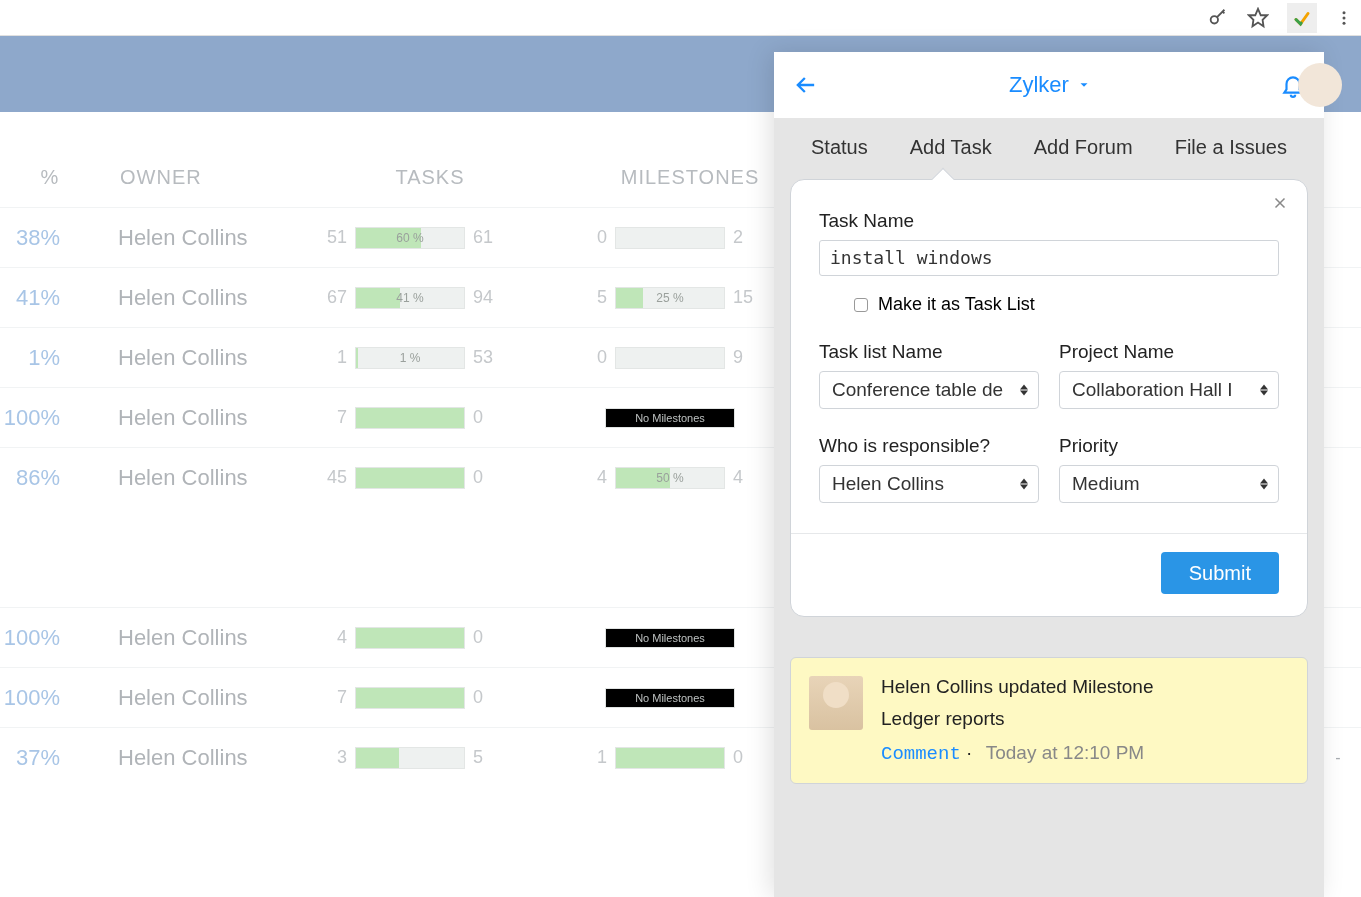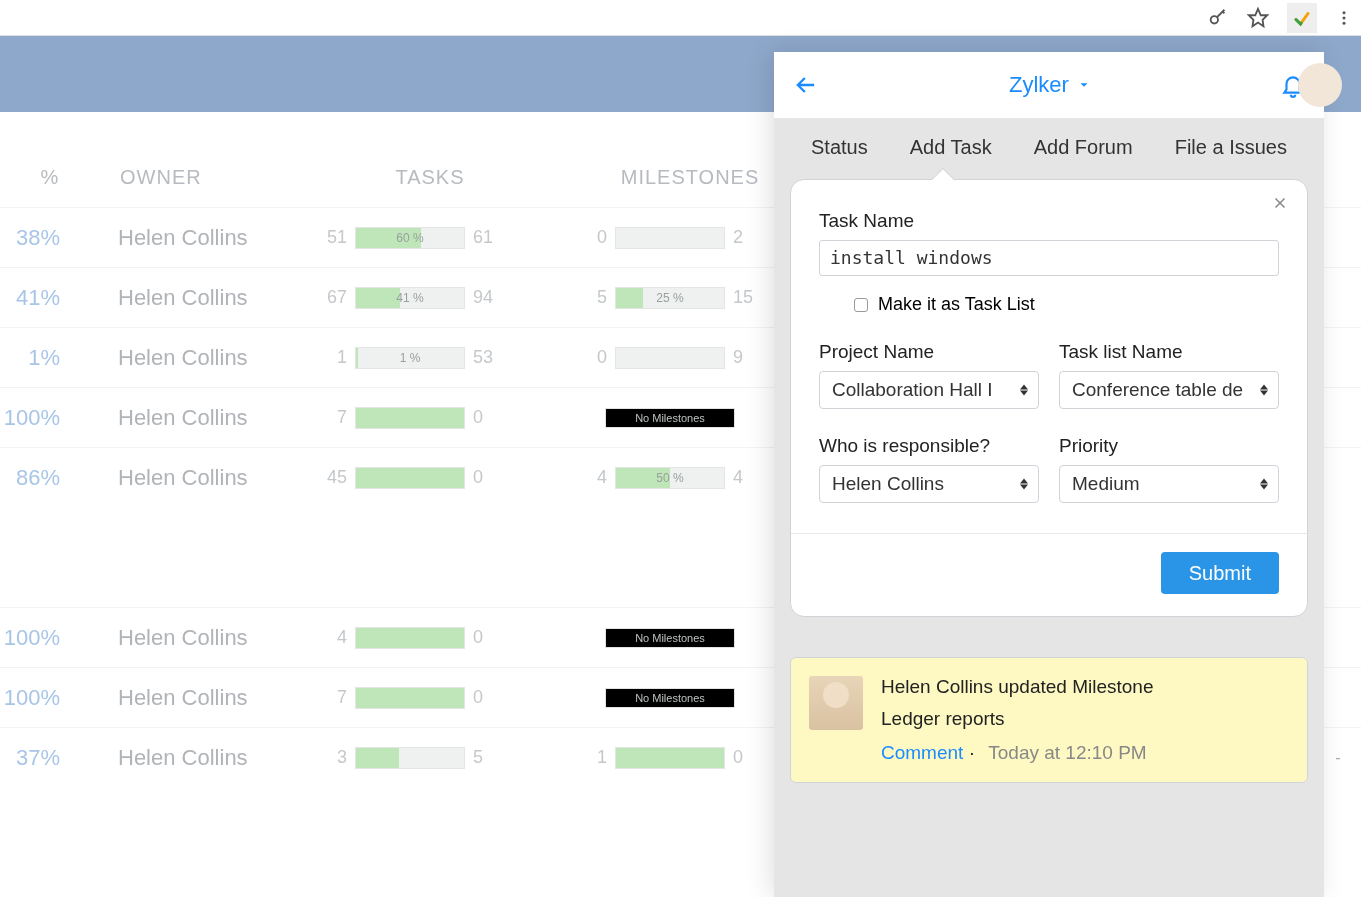--- a/index.html
+++ b/index.html
@@ -130,21 +130,21 @@
   .submit{
     background:#2a95e6;color:#fff;border:none;border-radius:4px;height:42px;padding:0 28px;font-size:20px;float:right;cursor:pointer;
   }
   .clearfix::after{content:"";display:block;clear:both;}
   .feed{background:#fef9c3;border:1px solid var(--border);border-radius:6px;margin:40px 16px 0;padding:18px;display:flex;gap:18px;}
   .feed-av{width:54px;height:54px;border-radius:3px;background:linear-gradient(#e8d4b8,#d9c2a1);flex:none;position:relative;}
   .feed-av::after{content:"";position:absolute;top:6px;left:14px;width:26px;height:26px;border-radius:50%;background:#f0dec6;}
   .feed-body{flex:1;font-size:19px;color:#222;}
   .feed-title{margin-bottom:10px;}
   .feed-sub{margin-bottom:12px;}
-  .feed-meta .comment{color:var(--blue);}
+  .feed-meta .comment{color:var(--blue);font-family:Liberation Mono, monospace;}
   .feed-meta .time{color:#888;margin-left:8px;text-align:center;}
   svg{display:block;}
 </style>
 </head>
 <body>
 
 <div class="chrome-bar">
   <span class="ic">
     <svg width="22" height="22" viewBox="0 0 24 24" fill="none" stroke="#555" stroke-width="2">
         <circle cx="8" cy="14" r="4"></circle>
@@ -384,33 +384,33 @@
     <div class="field-lbl">Task Name</div>
     <textarea class="textin" style="">install windows</textarea>
 
     <div class="chk-row">
       <span class="chk"></span>
       <span>Make it as Task List</span>
     </div>
 
     <div class="two-col">
       <div>
-        <div class="field-lbl">Project Name</div>
+        <div class="field-lbl">Task list Name</div>
         <div class="select">
-          <span>Collaboration Hall I</span>
+          <span>Conference table de</span>
           <span class="sel-caret">
               <span class="t"></span>
               <span class="b"></span>
             </span>
         </div>
       </div>
       <div>
-        <div class="field-lbl">Task list Name</div>
+        <div class="field-lbl">Project Name</div>
         <div class="select">
-          <span>Conference table de</span>
+          <span>Collaboration Hall I</span>
           <span class="sel-caret">
               <span class="t"></span>
               <span class="b"></span>
             </span>
         </div>
       </div>
     </div>
 
     <div class="two-col">
       <div>

